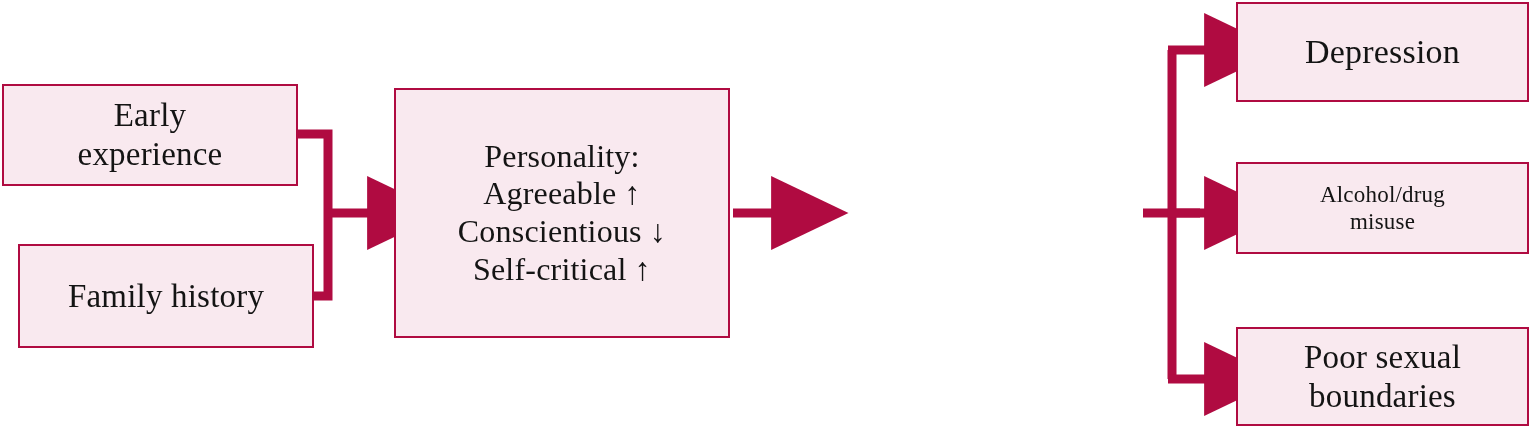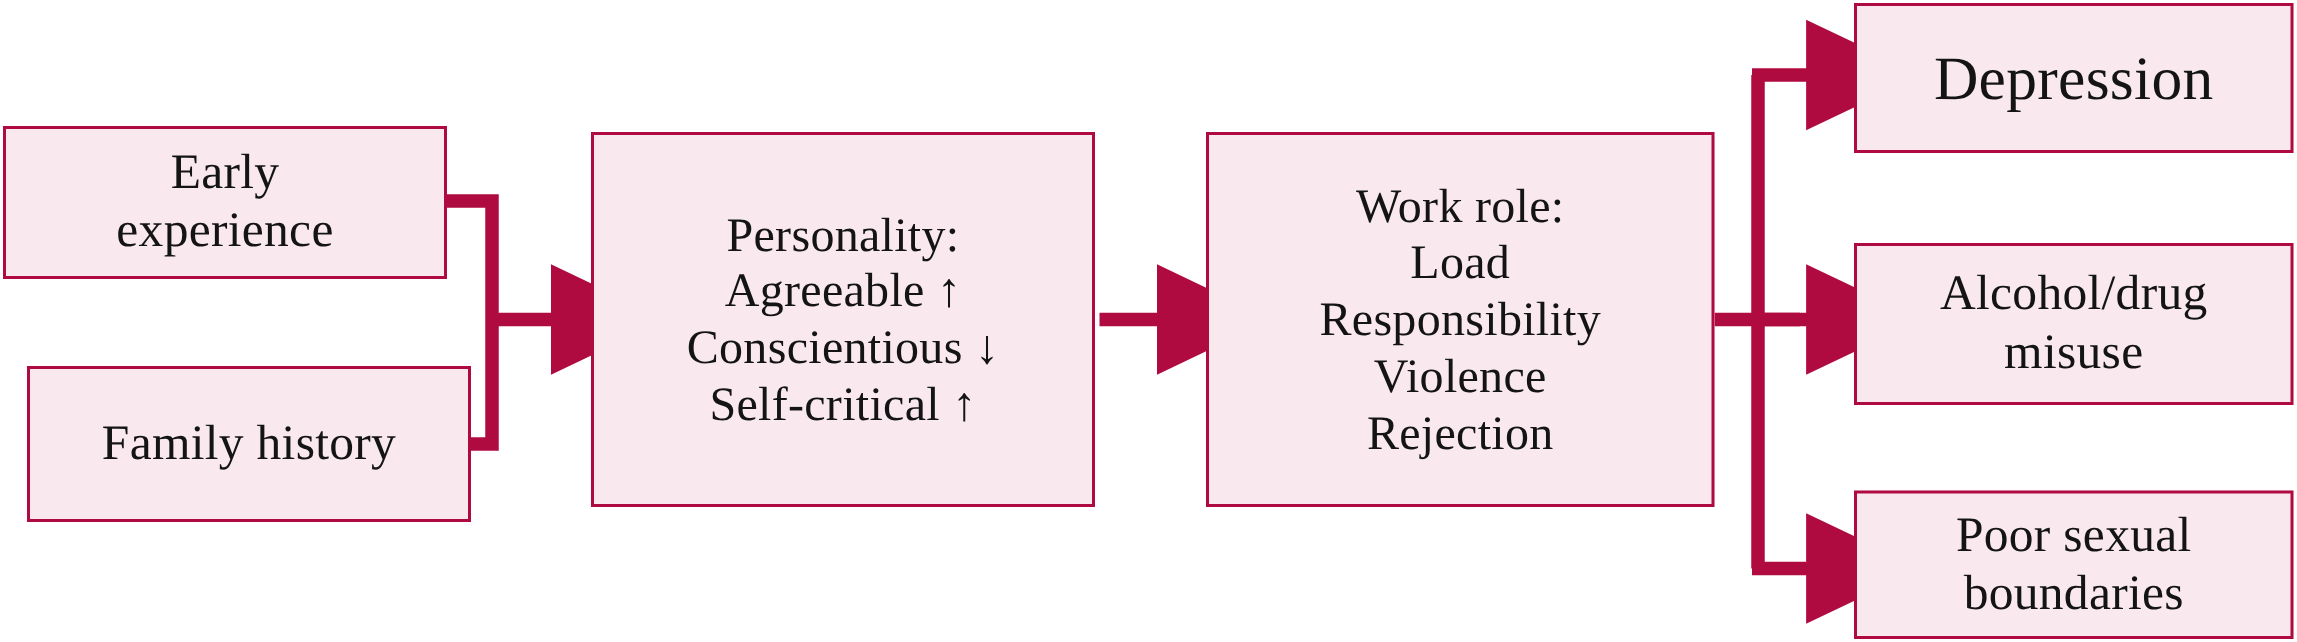--- a/index.html
+++ b/index.html
@@ -43,25 +43,25 @@
     left: 394px; top: 88px;  width: 336px; height: 250px;
     font-size: 32px;
   }
   #box-work-role {
     left: 804px; top: 88px;  width: 339px; height: 250px;
     font-size: 32px;
   }
   
   #box-depression {
     left: 1236px; top: 2px;   width: 293px; height: 100px;
-    font-size: 41px;
+    font-size: 34px;
   }
   #box-alcohol-drug-misuse {
-    left: 1236px; top: 162px; width: 293px; height: 108px;
-    font-size: 33px;
+    left: 1236px; top: 162px; width: 293px; height: 92px;
+    font-size: 23px;
   }
   #box-poor-sexual-boundaries {
     left: 1236px; top: 327px; width: 293px; height: 99px;
     font-size: 33px;
     text-align: center;
   }
   
   #connector-layer {
     position: absolute;
     left: 0; top: 0;
@@ -103,25 +103,20 @@
   <div class="node-box" id="box-early-experience">Early
 experience</div>
 
   <div class="node-box" id="box-family-history">Family history</div>
 
   <div class="node-box" id="box-personality">Personality:
 Agreeable ↑
 Conscientious ↓
 Self-critical ↑</div>
 
-  <div class="node-box" id="box-work-role">Work role:
-Load
-Responsibility
-Violence
-Rejection</div>
 
   <div class="node-box" id="box-depression">Depression</div>
 
   <div class="node-box" id="box-alcohol-drug-misuse">Alcohol/drug
 misuse</div>
 
   <div class="node-box" id="box-poor-sexual-boundaries">Poor sexual
 boundaries</div>
 
 </div>

